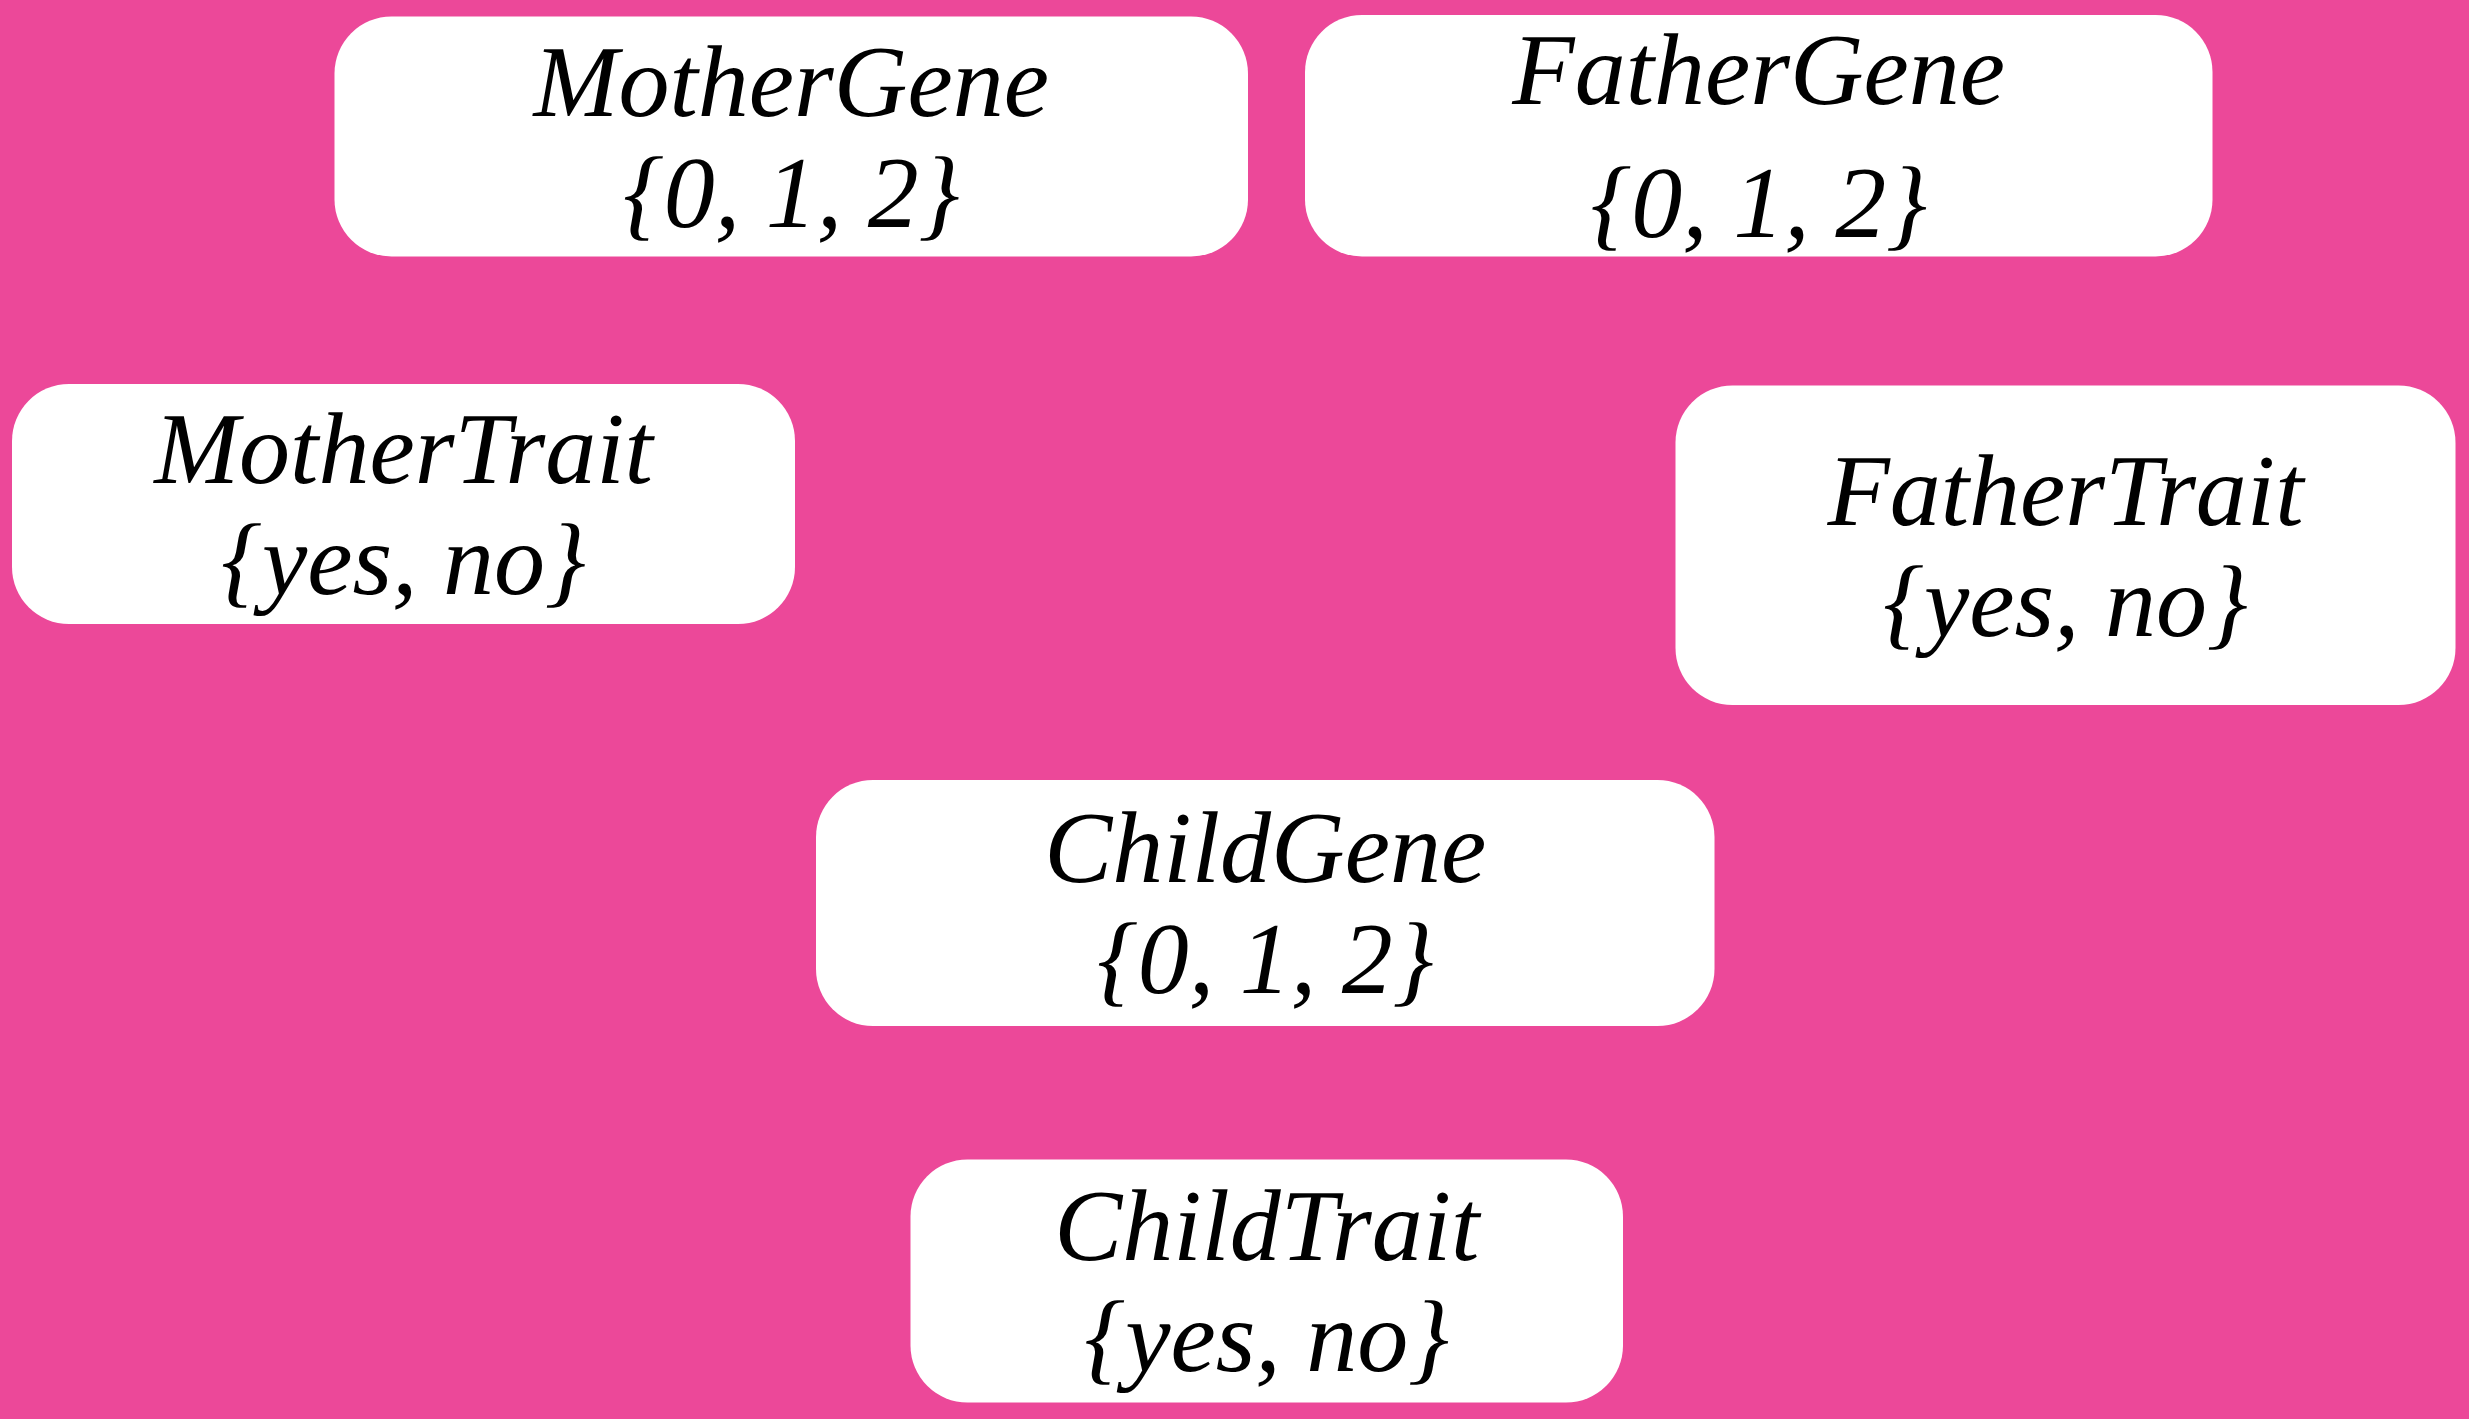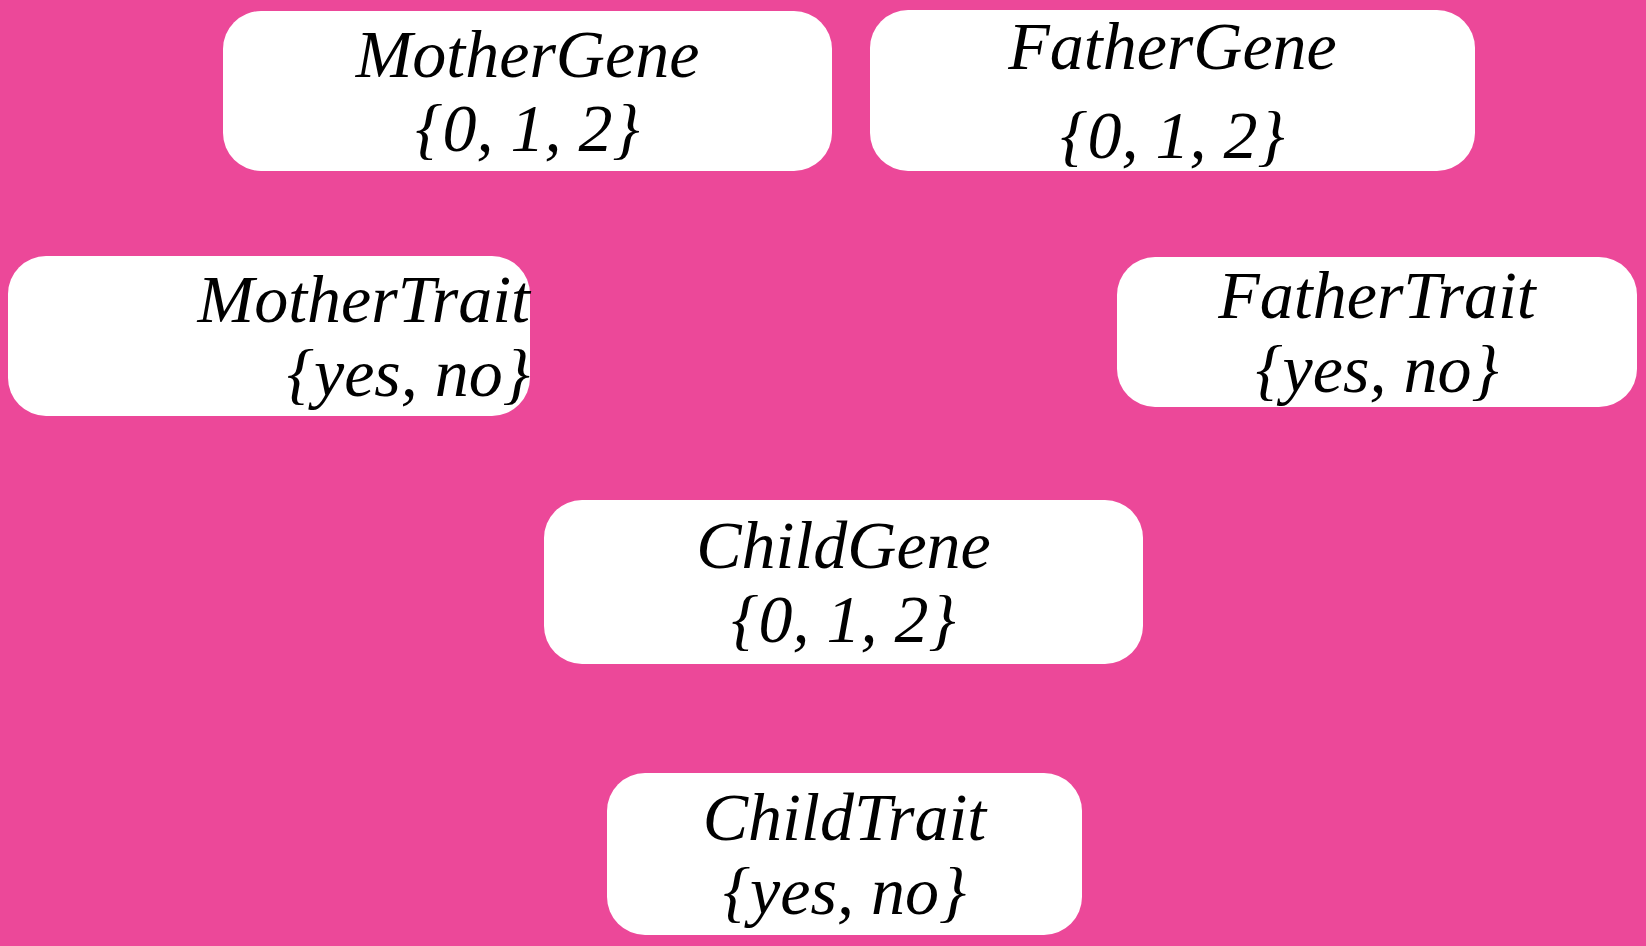--- a/index.html
+++ b/index.html
@@ -29,23 +29,23 @@
     font-size: 68px;
     line-height: 74px;
     white-space: nowrap;
   }
   .node .line {
     display: block;
   }
   
   .node-mother-gene  { left: 223px;  top: 11px;  width: 609px; height: 160px; }
   .node-father-gene  { left: 870px;  top: 10px;  width: 605px; height: 161px; gap: 15px; }
-  .node-mother-trait { left: 8px;    top: 256px; width: 522px; height: 160px; align-items: flex-end; }
-  .node-father-trait { left: 1117px; top: 257px; width: 520px; height: 150px; }
-  .node-child-gene   { left: 544px;  top: 500px; width: 599px; height: 164px; }
+  .node-mother-trait { left: 8px;    top: 256px; width: 522px; height: 160px; }
+  .node-father-trait { left: 1117px; top: 257px; width: 520px; height: 213px; }
+  .node-child-gene   { left: 544px;  top: 520px; width: 599px; height: 164px; }
   .node-child-trait  { left: 607px;  top: 773px; width: 475px; height: 162px; }
 </style>
 </head>
 <body>
 
 <div class="canvas">
 
   <div class="node node-mother-gene">
     <span class="line">MotherGene</span>
     <span class="line">{0, 1, 2}</span>

